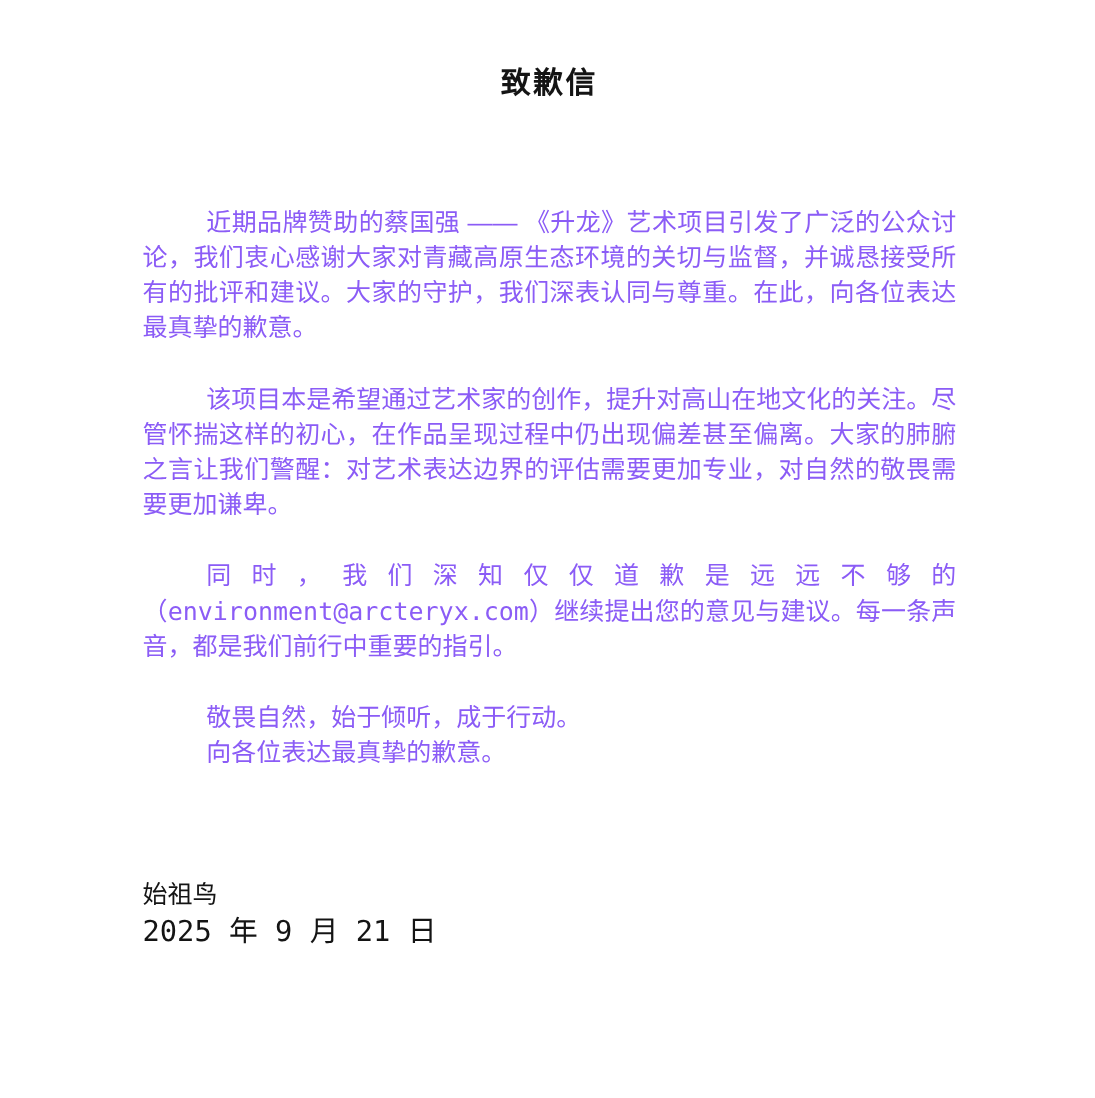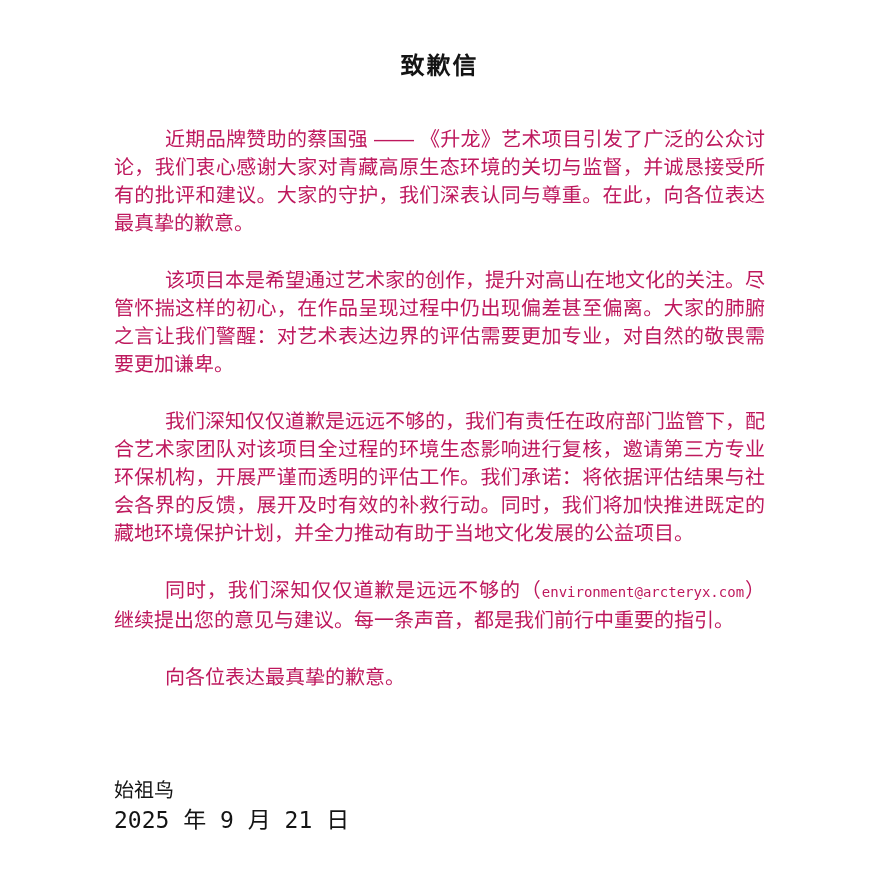--- a/index.html
+++ b/index.html
@@ -21,41 +21,41 @@
   }
   .doc-title {
     font-size: 24px;
     font-weight: 700;
     text-align: center;
     letter-spacing: 2px;
     margin: 6px 0 0 0;
     color: #141414;
   }
   .doc-body {
-    margin-top: 44px;
+    margin-top: 84px;
     font-size: 20px;
     line-height: 28px;
     text-align: justify;
-    color: #be185d;
+    color: #8b5cf6;
   }
   .doc-body p {
     margin: 0 0 29px 0;
     text-indent: 2.55em;
   }
   .doc-body p.closing {
     margin-bottom: 0;
     text-align: left;
   }
   .closing .closing-line {
     display: block;
     text-indent: 2.55em;
   }
   .email-address {
     font-family: "DejaVu Sans Mono", monospace;
-    font-size: 14px;
+    font-size: 20px;
     letter-spacing: 0;
   }
   .signature-block {
     margin-top: 84px;
     padding-right: 22px;
     text-align: left;
     font-size: 20px;
     line-height: 30px;
     color: #141414;
   }
@@ -73,25 +73,25 @@
 <div class="page">
 
   <h1 class="doc-title">致歉信</h1>
 
   <div class="doc-body">
 
     <p>近期品牌赞助的蔡国强 —— 《升龙》艺术项目引发了广泛的公众讨论，我们衷心感谢大家对青藏高原生态环境的关切与监督，并诚恳接受所有的批评和建议。大家的守护，我们深表认同与尊重。在此，向各位表达最真挚的歉意。</p>
 
     <p>该项目本是希望通过艺术家的创作，提升对高山在地文化的关注。尽管怀揣这样的初心，在作品呈现过程中仍出现偏差甚至偏离。大家的肺腑之言让我们警醒：对艺术表达边界的评估需要更加专业，对自然的敬畏需要更加谦卑。</p>
 
-    <p>我们深知仅仅道歉是远远不够的，我们有责任在政府部门监管下，配合艺术家团队对该项目全过程的环境生态影响进行复核，邀请第三方专业环保机构，开展严谨而透明的评估工作。我们承诺：将依据评估结果与社会各界的反馈，展开及时有效的补救行动。同时，我们将加快推进既定的藏地环境保护计划，并全力推动有助于当地文化发展的公益项目。</p>
 
     <p><span>同时，我们深知仅仅道歉是远远不够的（</span><span class="email-address">environment@arcteryx.com</span><span>）继续提出您的意见与建议。每一条声音，都是我们前行中重要的指引。</span></p>
 
     <p class="closing">
+      <span class="closing-line">敬畏自然，始于倾听，成于行动。</span>
       <span class="closing-line">向各位表达最真挚的歉意。</span>
     </p>
 
   </div>
 
   <div class="signature-block">
     <span class="sig-line">始祖鸟</span>
     <span class="sig-line date-line">2025 年 9 月 21 日</span>
   </div>
 

